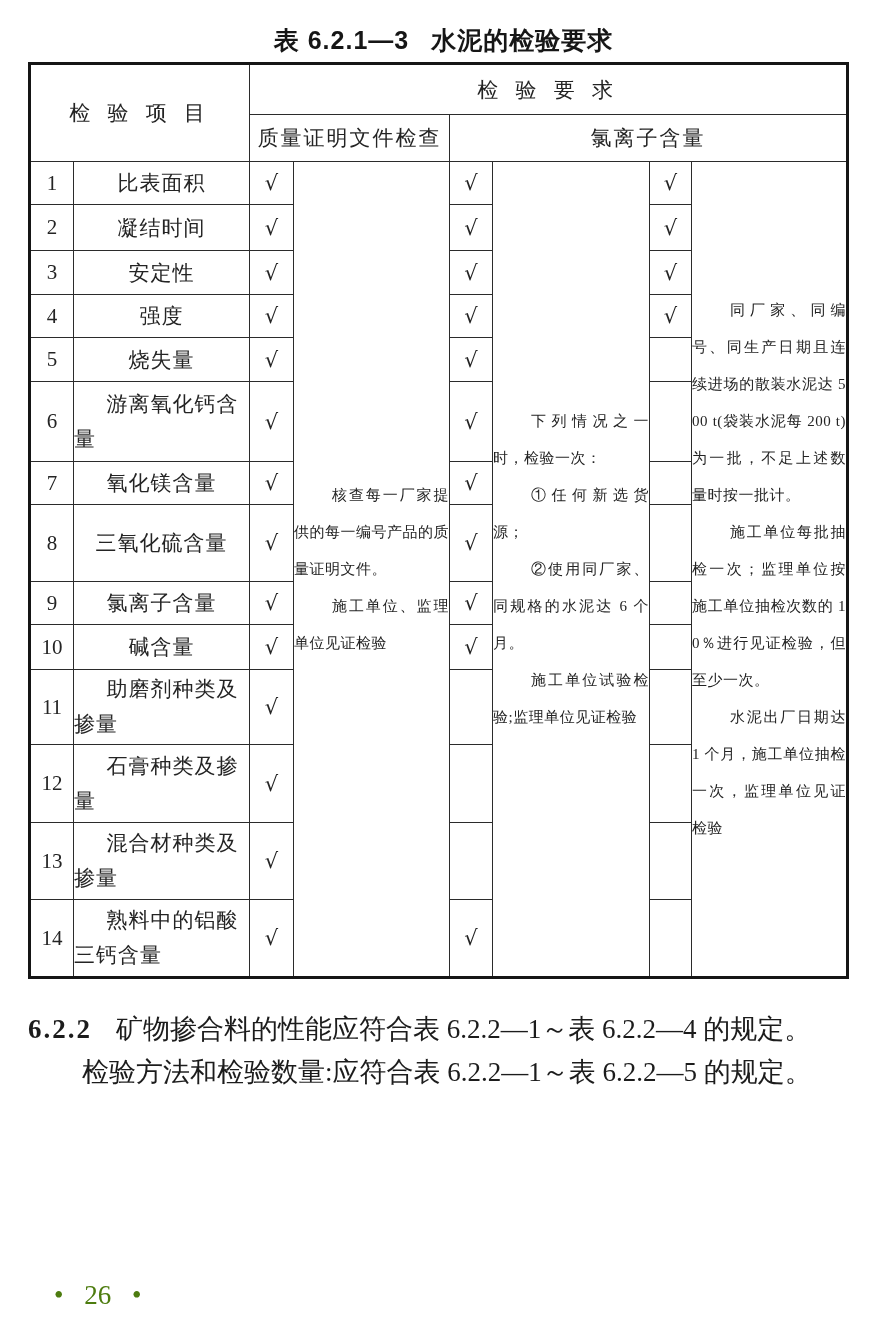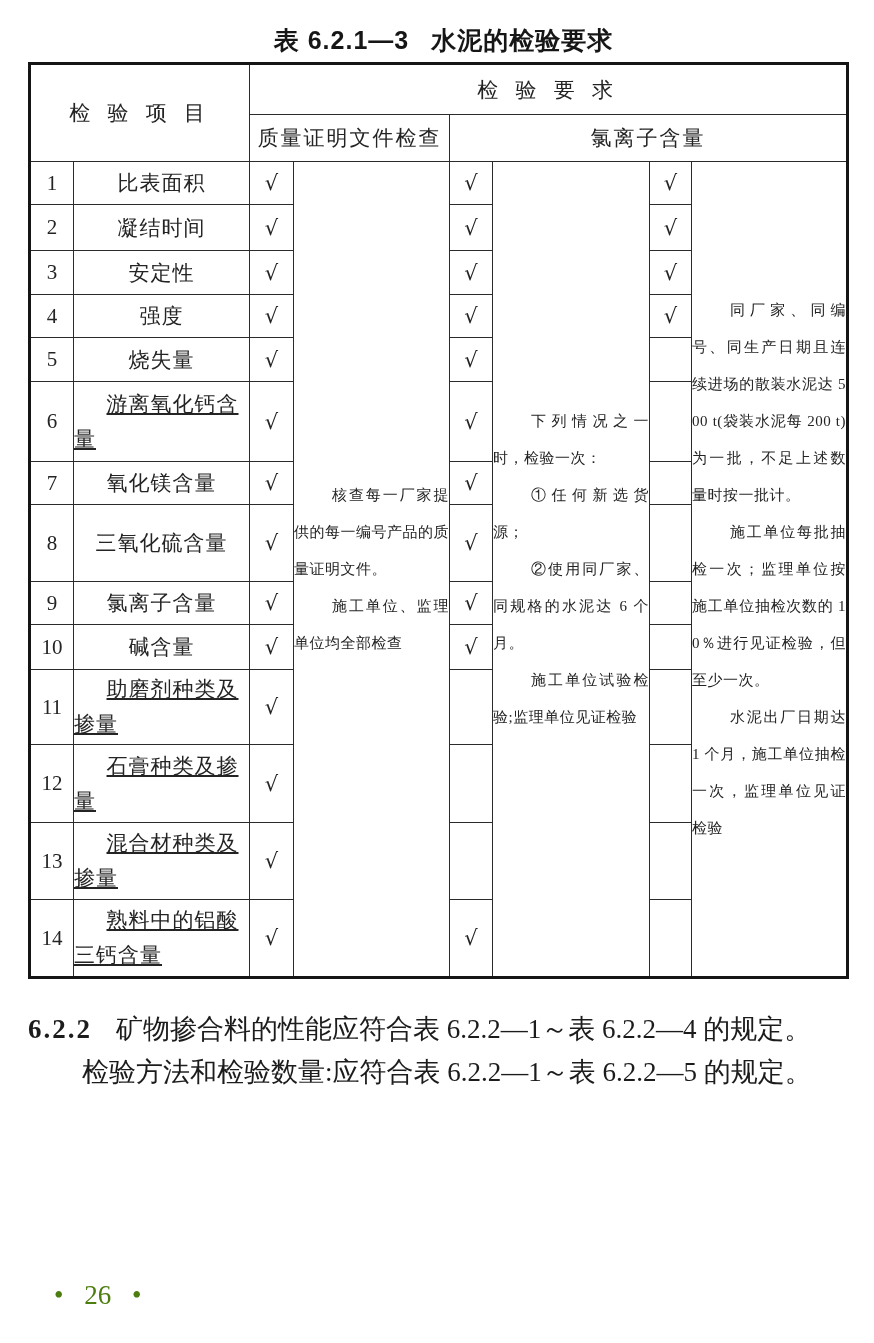--- a/index.html
+++ b/index.html
@@ -32,21 +32,21 @@
     font-size:21px;color:#242424;
     padding:0;overflow:hidden;
   }
   td.hdr{font-size:22px;letter-spacing:6px;}
   td.subhdr{font-size:21px;letter-spacing:2px;}
   td.num{font-size:21px;}
   td.sname{text-align:left;padding-left:32px;letter-spacing:1px;}
   td.jname{
     text-align:justify;text-align-last:left;
     text-indent:22px;padding:4px 12px;
-    word-break:break-all;line-height:35px;letter-spacing:1px;text-decoration:underline;
+    word-break:break-all;line-height:35px;letter-spacing:1px;
   }
   td.check{
     font-family:"DejaVu Sans","Liberation Sans",sans-serif;
     font-size:23px;color:#3d3d3d;font-weight:400;
   }
   td.mtext{padding:4px 9px;}
   td.mtext p{
     margin:0;font-size:15px;line-height:37px;
     text-align:justify;text-align-last:left;
     text-indent:38px;word-break:break-all;letter-spacing:0.5px;
@@ -92,21 +92,21 @@
       <td class="subhdr" colspan="2">质量证明文件检查</td>
       <td class="subhdr" colspan="4">氯离子含量</td>
     </tr>
 
     <tr style="height:43px">
       <td class="num">1</td>
       <td class="sname">比表面积</td>
       <td class="check">√</td>
       <td class="mtext" rowspan="14">
         <p>核查每一厂家提供的每一编号产品的质量证明文件。</p>
-        <p>施工单位、监理单位均全部检查</p>
+        <p>施工单位、监理单位见证检验</p>
       </td>
       <td class="check">√</td>
       <td class="mtext" rowspan="14">
         <p>下列情况之一时，检验一次：</p>
         <p>①任何新选货源；</p>
         <p>②使用同厂家、同规格的水泥达 6 个月。</p>
         <p>施工单位试验检验;监理单位见证检验</p>
       </td>
       <td class="check">√</td>
       <td class="mtext" rowspan="14">

